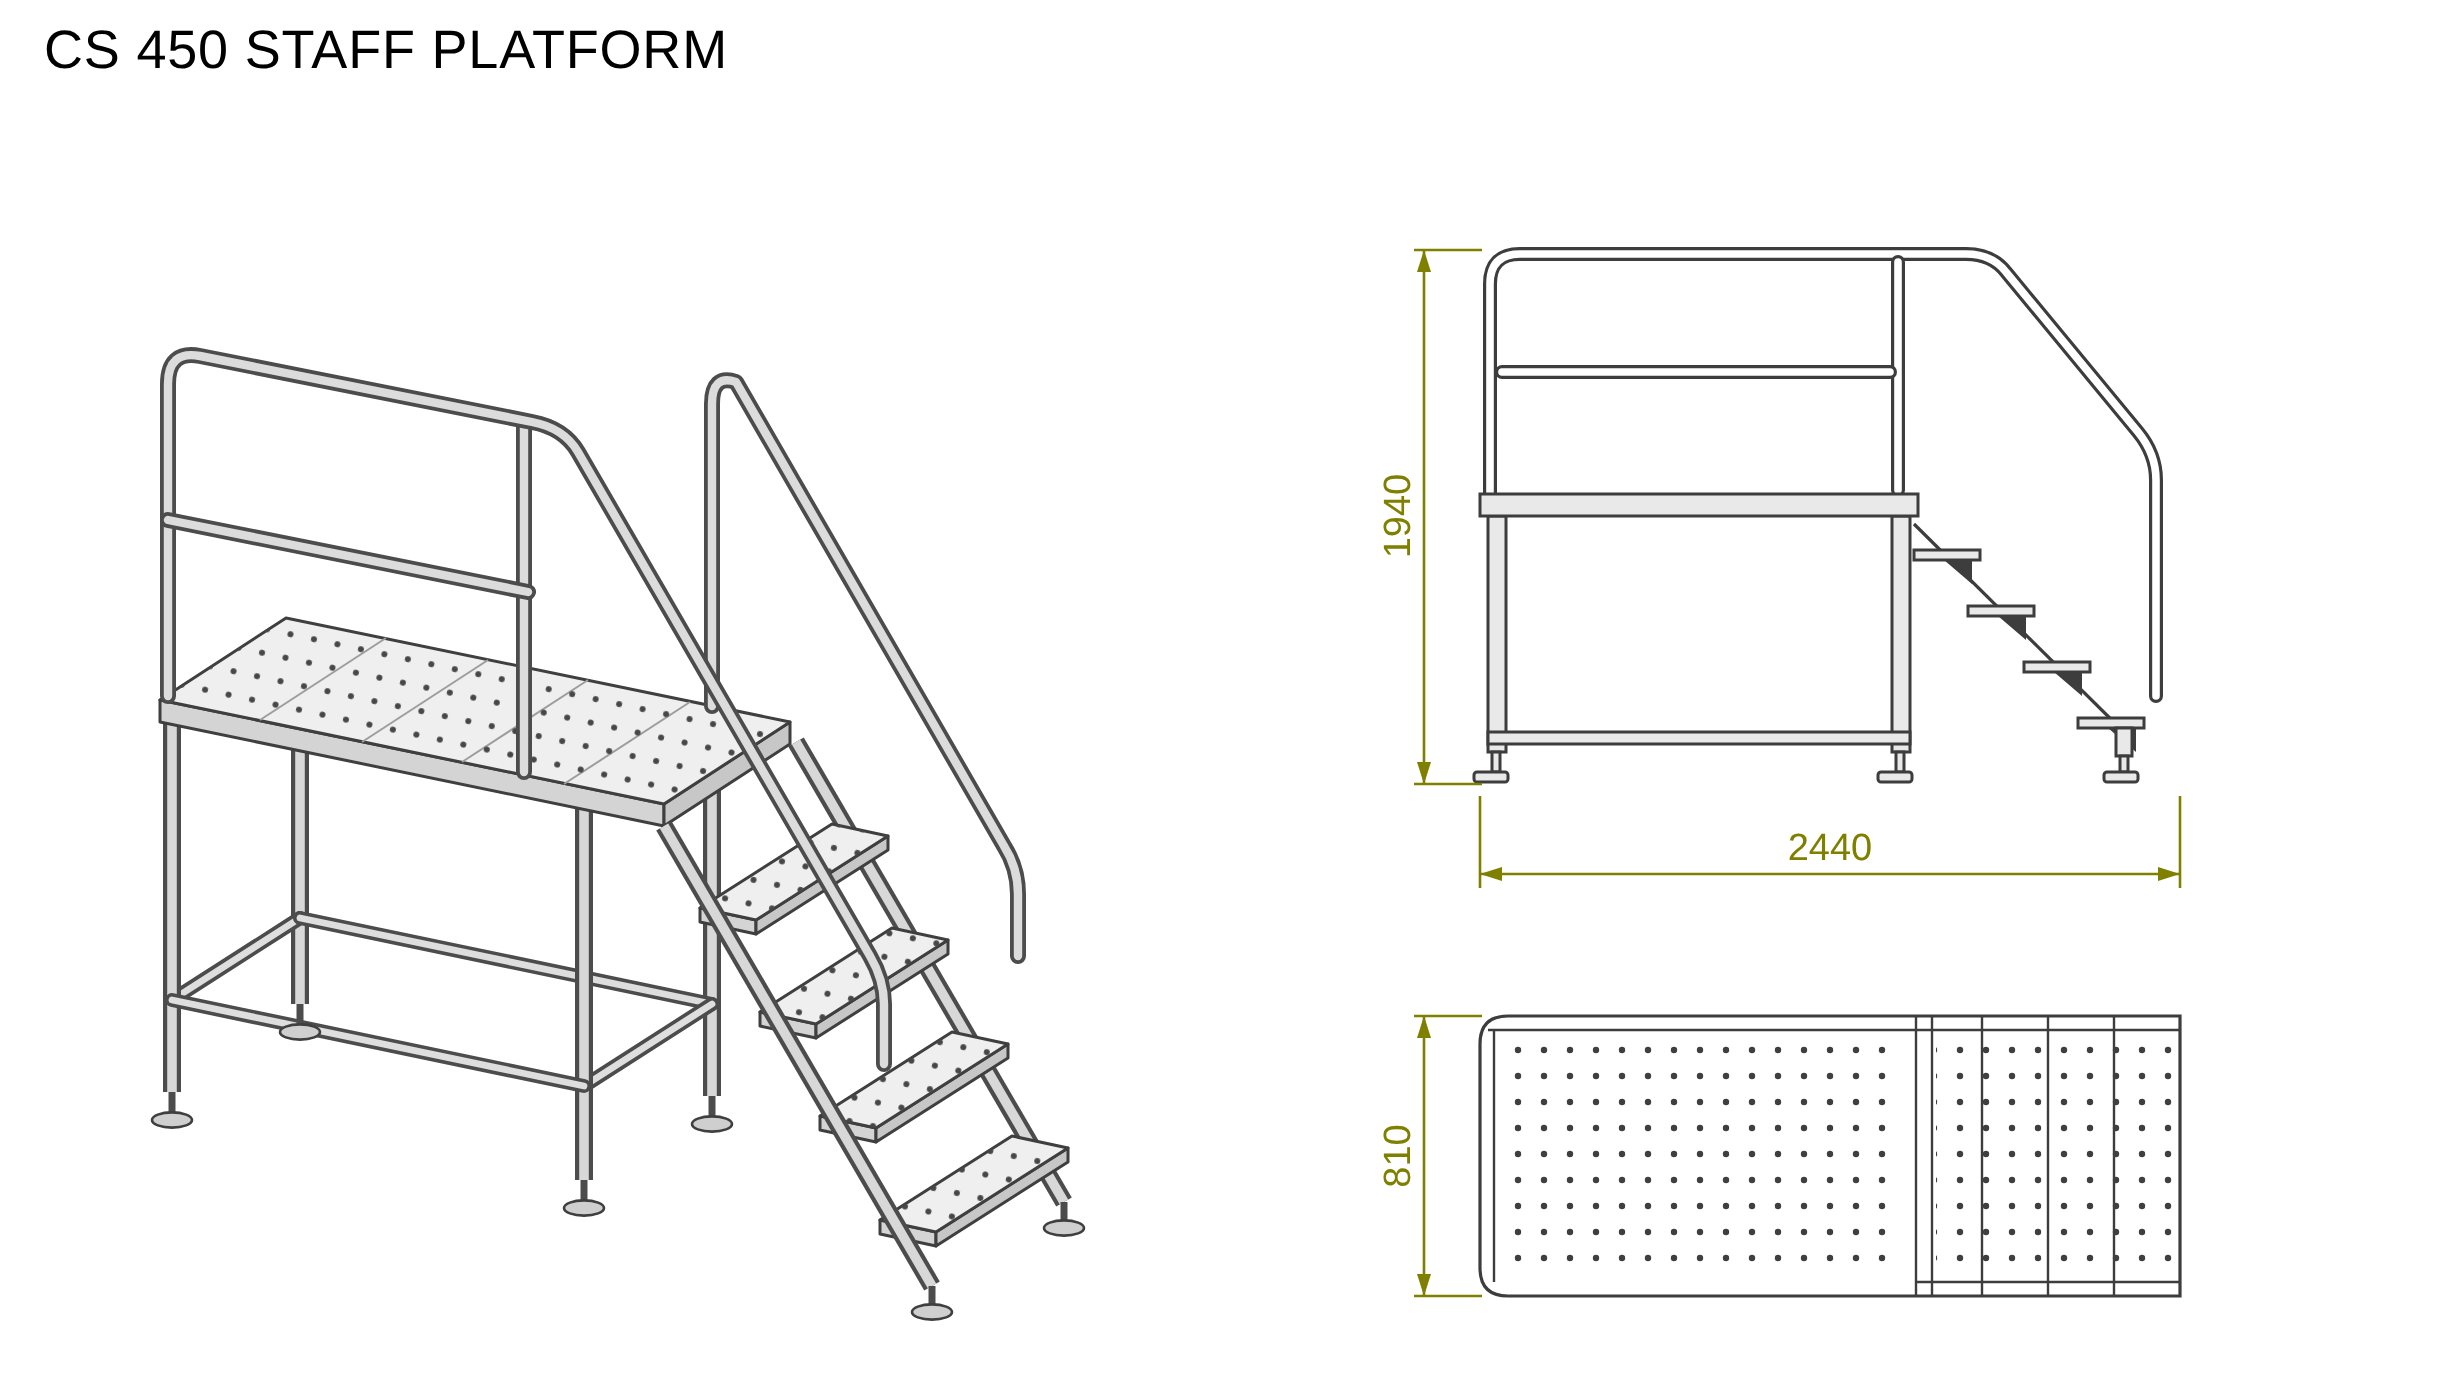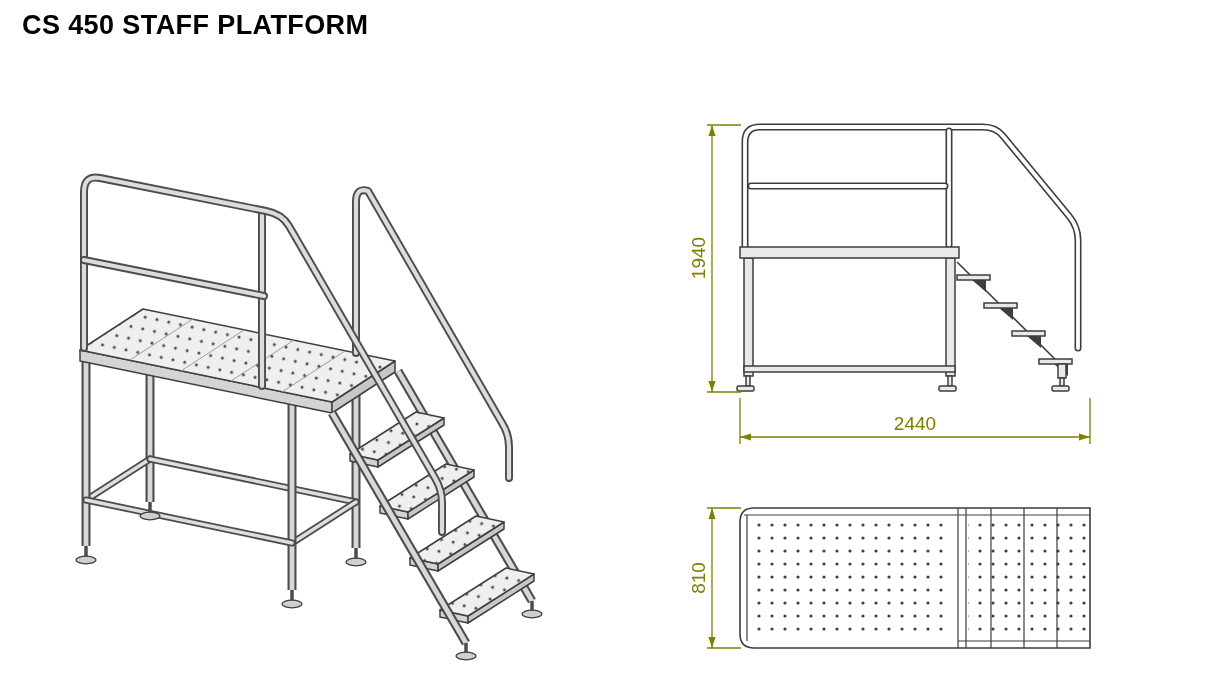--- a/index.html
+++ b/index.html
@@ -1,18 +1,18 @@
 <!DOCTYPE html>
 <html><head>
 <meta charset="utf-8">
 <style>
   html,body{margin:0;padding:0;background:#fff;}
   .stage{position:relative;width:1222px;height:689px;background:#fff;overflow:hidden;
          font-family:"Liberation Sans",sans-serif;}
-  h1.title{position:absolute;left:22px;top:10px;margin:0;font-size:27px;font-weight:700;
+  h1.title{position:absolute;left:22px;top:10px;margin:0;font-size:27px;font-weight:400;
            color:#000;letter-spacing:.4px;font-family:"Liberation Sans",sans-serif;}
   svg.canvas{position:absolute;left:0;top:0;}
 
   .ln{stroke:#3d3d3d;stroke-width:1.6;fill:none;}
   .ln-thin{stroke:#3d3d3d;stroke-width:1.2;fill:none;}
   .steel{fill:#e9e9e9;stroke:#3d3d3d;stroke-width:1.5;}
   .dark{fill:#3d3d3d;stroke:none;}
 
   
   .t2o{stroke:#3d3d3d;stroke-width:7;fill:none;stroke-linecap:round;stroke-linejoin:round;}

